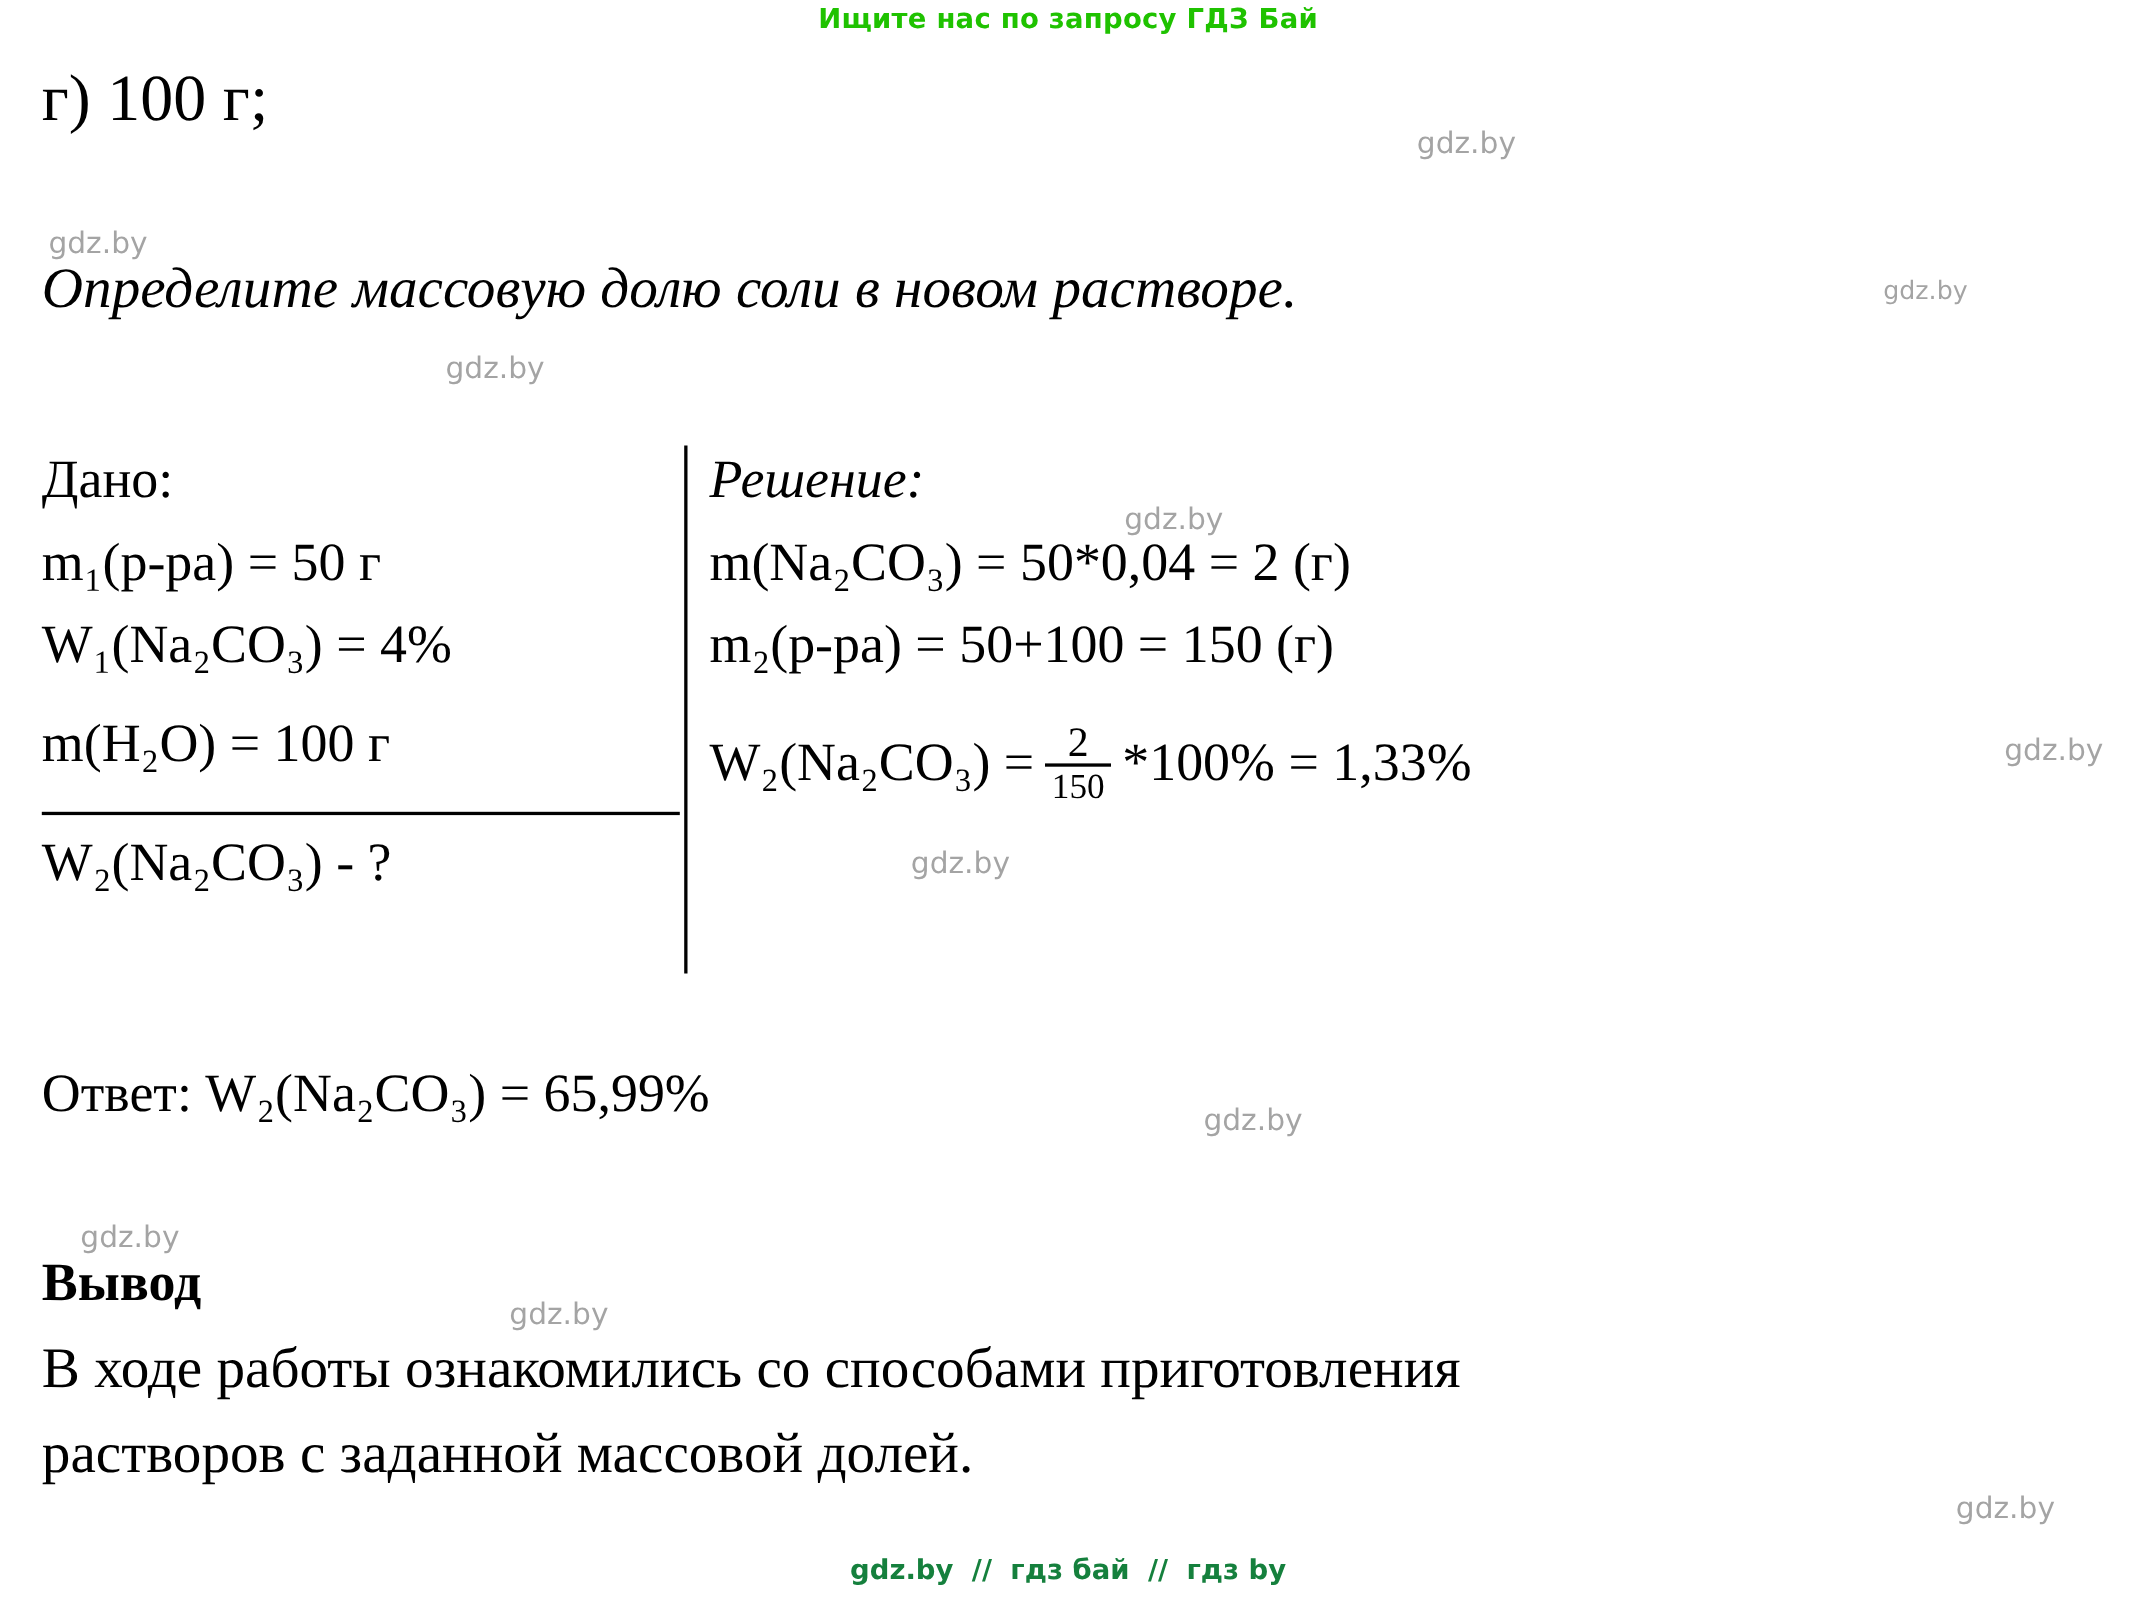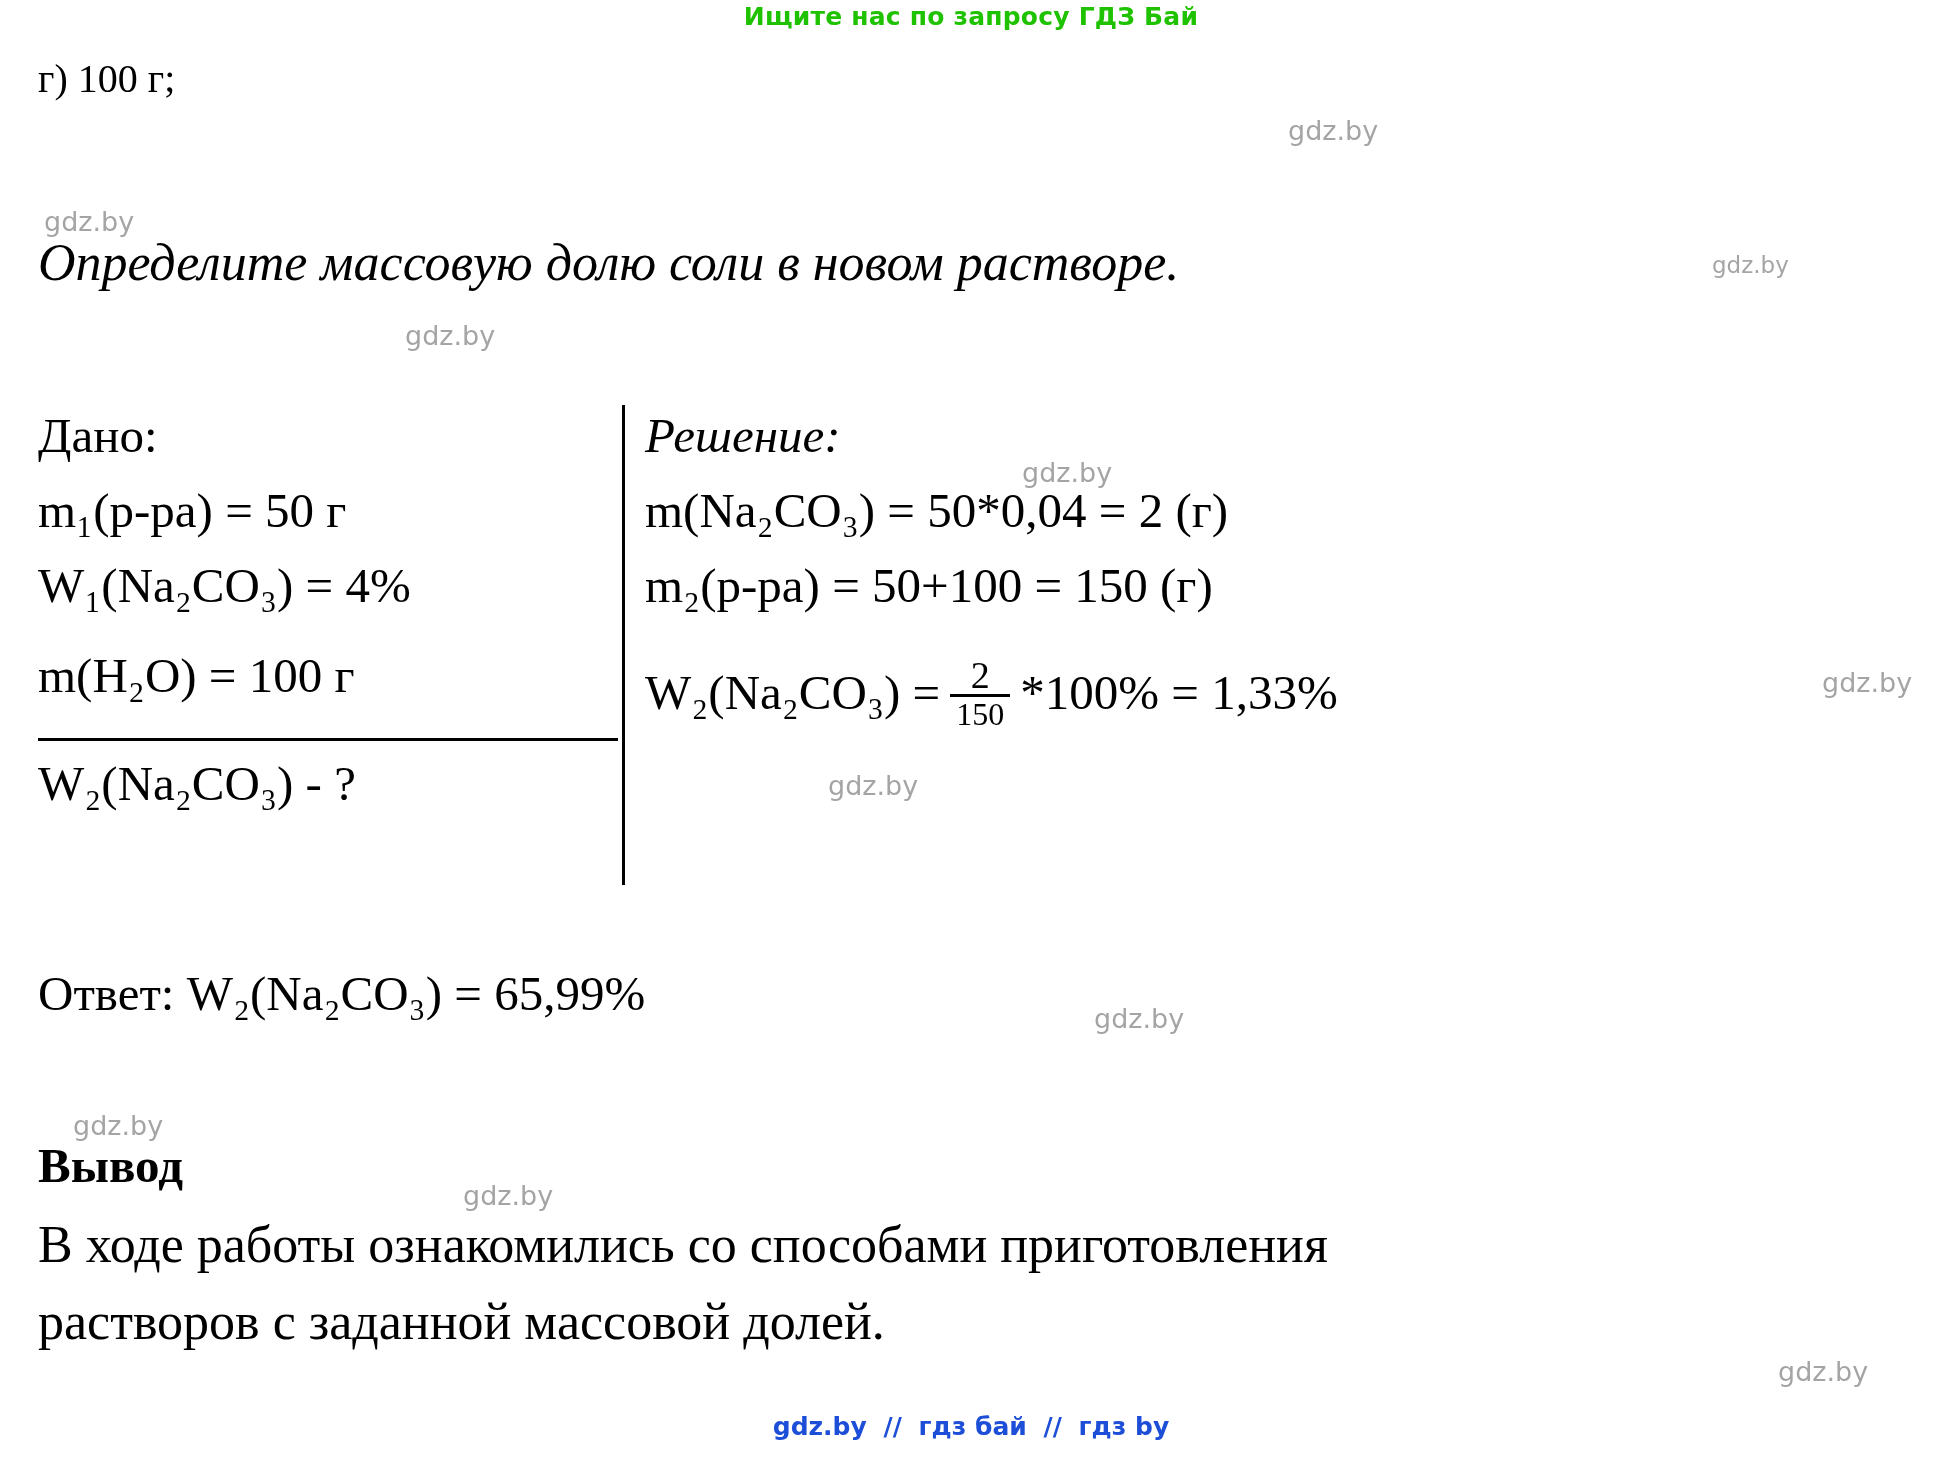--- a/index.html
+++ b/index.html
@@ -89,21 +89,21 @@
   
   .bottom-links {
     position: absolute;
     left: 0;
     top: 1412px;
     width: 1942px;
     text-align: center;
     font-family: "DejaVu Sans", sans-serif;
     font-size: 25px;
     font-weight: bold;
-    color: #1d4ed8;
+    color: #15803d;
     white-space: nowrap;
   }
   .bottom-links span { margin: 0 4px; }
 </style>
 </head>
 <body>
 
 <div class="page">
 
   <div class="top-banner">Ищите нас по запросу ГДЗ Бай</div>
@@ -113,21 +113,21 @@
   <div class="wm small" style="left:1712px; top:252px;">gdz.by</div>
   <div class="wm" style="left:405px;  top:320px;">gdz.by</div>
   <div class="wm" style="left:1022px; top:457px;">gdz.by</div>
   <div class="wm" style="left:1822px; top:667px;">gdz.by</div>
   <div class="wm" style="left:828px;  top:770px;">gdz.by</div>
   <div class="wm" style="left:1094px; top:1003px;">gdz.by</div>
   <div class="wm" style="left:73px;   top:1110px;">gdz.by</div>
   <div class="wm" style="left:463px;  top:1180px;">gdz.by</div>
   <div class="wm" style="left:1778px; top:1356px;">gdz.by</div>
 
-  <div class="line" style="left:38px; top:58px; font-size:40px;">г) 100 г;</div>
+  <div class="line" style="left:38px; top:58px; font-size:60px;">г) 100 г;</div>
 
   <div class="line" style="left:38px; top:236px; font-size:52px;font-style:italic;">Определите массовую долю соли в новом растворе.</div>
 
   <div class="line" style="left:38px; top:410px;">Дано:</div>
   <div class="line" style="left:38px; top:485px;">m₁(р-ра) = 50 г</div>
   <div class="line" style="left:38px; top:560px;">W₁(Na₂CO₃) = 4%</div>
   <div class="line" style="left:38px; top:650px;">m(H₂O) = 100 г</div>
 
   <div class="divider-h" style="left:38px; top:738px; width:580px;"></div>
 

